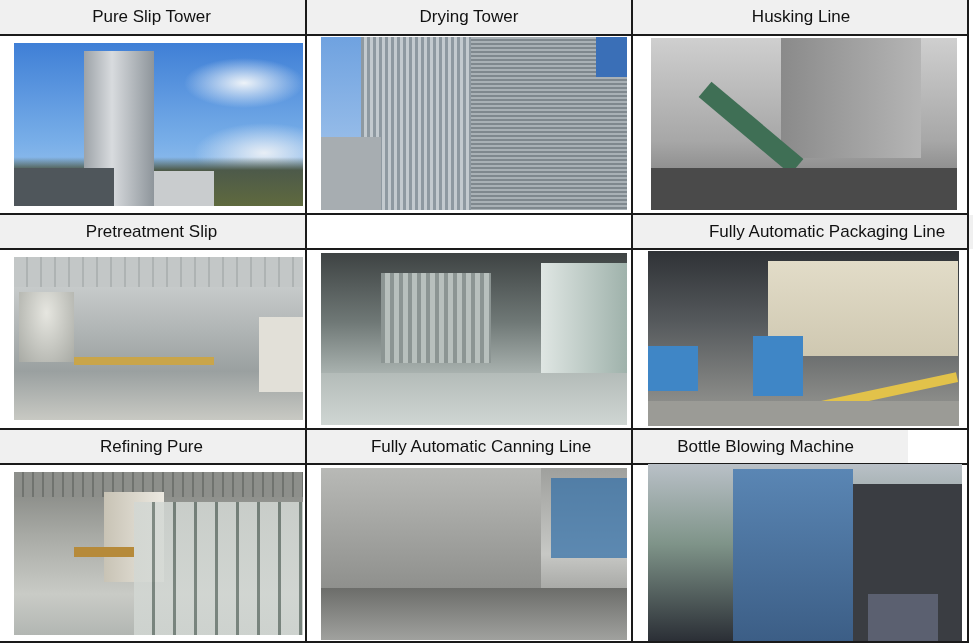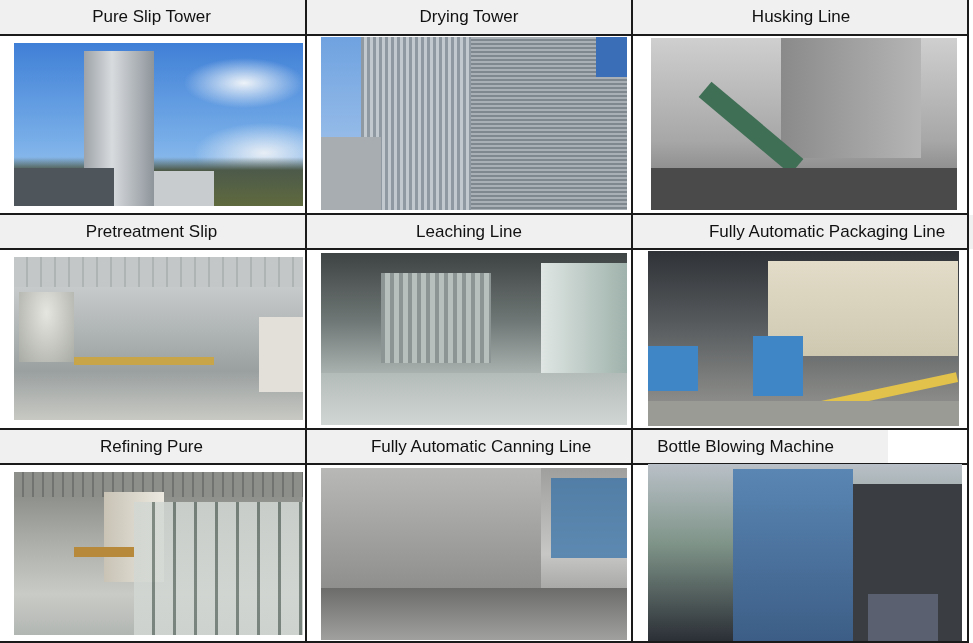--- a/index.html
+++ b/index.html
@@ -47,23 +47,20 @@
     <div style="position:absolute;left:40px;top:80px;width:120px;height:20px;transform:rotate(40deg);background:#3f6f55;"></div>
     <div style="position:absolute;left:0;top:130px;width:306px;height:42px;background:#4a4a4a;"></div>
   </div>
 
   <div class="hline" style="top:34px;"></div>
 
   <div class="hline" style="top:213px;"></div>
   <div class="hdr" style="left:0;top:215px;width:307px;">
       <span>Pretreatment Slip</span>
     </div>
-  <div class="hdr" style="left:309px;top:215px;width:324px;">
-      <span>Leaching Line</span>
-    </div>
   <div class="hdr" style="left:635px;top:215px;width:388px;">
       <span>Fully Automatic Packaging Line</span>
     </div>
   <div class="hline" style="top:248px;"></div>
 
   <div class="photo" style="left:16px;top:257px;width:289px;height:163px;background:linear-gradient(180deg,#d6d9d9 0%,#b0b5b5 45%,#9aa0a0 70%,#c8c9c3 100%);">
     <div style="position:absolute;left:0;top:0;width:289px;height:30px;background:repeating-linear-gradient(90deg,#c3c7c7 0 12px,#aeb3b3 12px 14px);"></div>
     <div style="position:absolute;left:5px;top:35px;width:55px;height:70px;background:radial-gradient(ellipse at 50% 30%,#e6e6e0,#a8aaa4);"></div>
     <div style="position:absolute;left:245px;top:60px;width:44px;height:75px;background:#e2e0d8;"></div>
     <div style="position:absolute;left:60px;top:100px;width:140px;height:8px;background:#c9a54a;"></div>
@@ -83,21 +80,21 @@
     <div style="position:absolute;left:0;top:150px;width:311px;height:25px;background:#9b9b96;"></div>
   </div>
 
   <div class="hline" style="top:428px;"></div>
   <div class="hdr" style="left:0;top:430px;width:307px;">
       <span>Refining Pure</span>
     </div>
   <div class="hdr" style="left:309px;top:430px;width:348px;">
       <span>Fully Automatic Canning Line</span>
     </div>
-  <div class="hdr" style="left:605px;top:430px;width:285px;">
+  <div class="hdr" style="left:625px;top:430px;width:285px;">
       <span>Bottle Blowing Machine</span>
     </div>
   <div class="hline" style="top:463px;"></div>
 
   <div class="photo" style="left:16px;top:472px;width:289px;height:163px;background:linear-gradient(180deg,#7e807c 0%,#a9aba6 40%,#c9cbc6 75%,#b2b6b2 100%);">
     <div style="position:absolute;left:0;top:0;width:289px;height:25px;background:repeating-linear-gradient(90deg,#8d8f8b 0 8px,#70736f 8px 10px);"></div>
     <div style="position:absolute;left:90px;top:20px;width:60px;height:90px;background:linear-gradient(90deg,#c8c3b5,#ece9e1);"></div>
     <div style="position:absolute;left:60px;top:75px;width:60px;height:10px;background:#b68a3a;"></div>
     <div style="position:absolute;left:120px;top:30px;width:169px;height:133px;background:repeating-linear-gradient(90deg,#d2d7d3 0 18px,#6d7a73 18px 21px);opacity:.85;"></div>
   </div>

